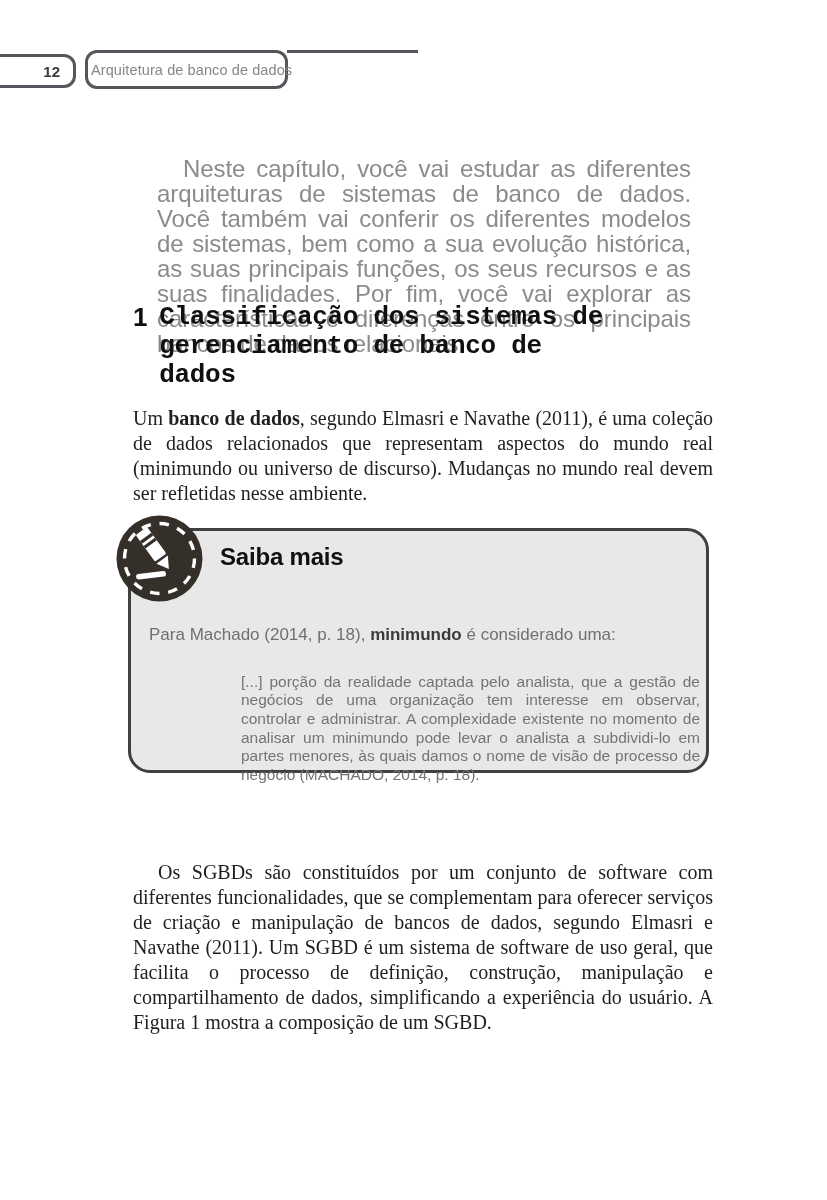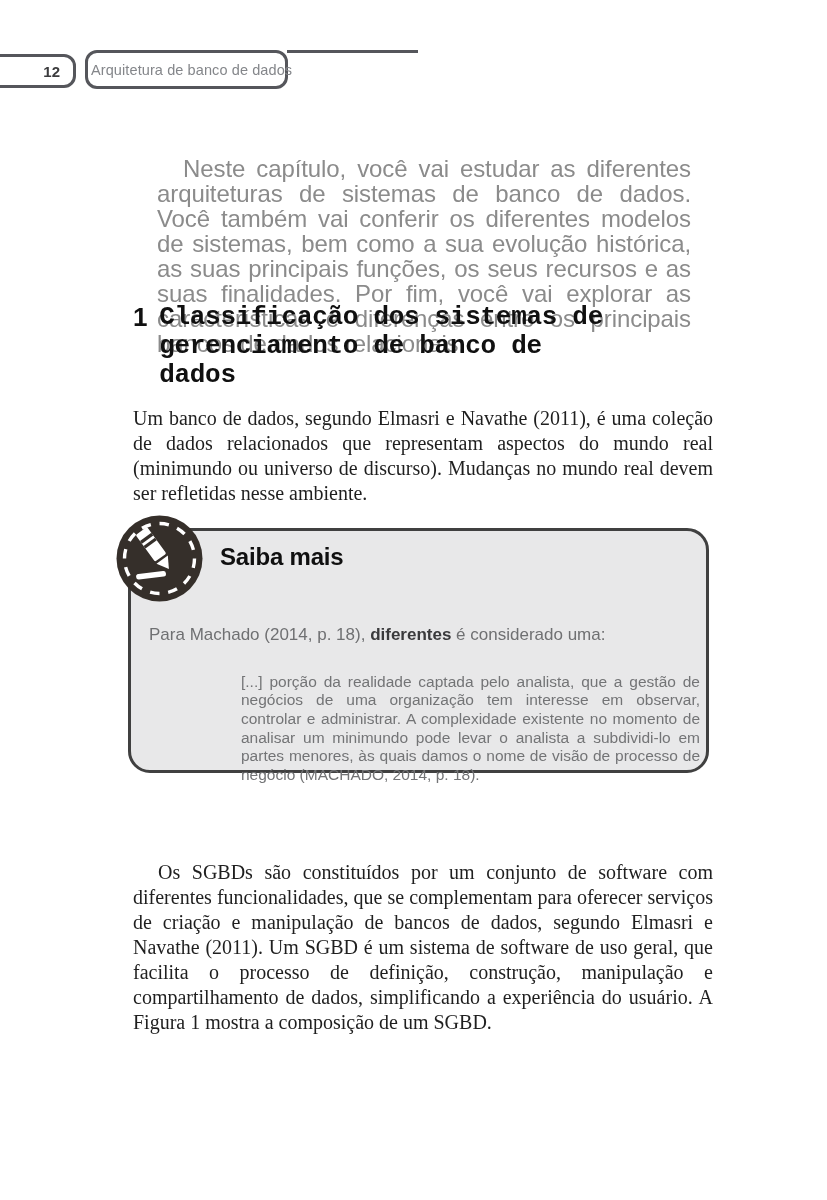--- a/index.html
+++ b/index.html
@@ -57,21 +57,21 @@
   .heading .h-num{flex:0 0 auto;}
   .heading .h-text{width:450px;font-family:Liberation Mono, monospace;}
 
   
   .serif-para{
     position:absolute;left:133px;width:580px;
     font-family:"Liberation Serif", serif;
     font-size:20px;line-height:25px;color:#1f1f1f;
     text-align:justify;
   }
-  .serif-para .b{font-weight:400;}
+  .serif-para .b{font-weight:700;}
   .serif-para .i{}
   #para1{top:386px;}
   #para2{top:840px;text-indent:25px;}
 
   
   .saiba-box{
     position:absolute;left:128px;top:528px;width:581px;height:245px;
     background:#e8e8e9;
     border:3px solid #404040;border-radius:22px;
     box-sizing:border-box;
@@ -113,21 +113,21 @@
 
   <div class="heading">
     <span class="h-num">1</span>
     <span class="h-text">Classificação dos sistemas de gerenciamento de banco de dados</span>
   </div>
 
   <p class="serif-para" id="para1"><span>Um </span><span class="b">banco de dados</span><span>, segundo Elmasri e Navathe (2011), é uma coleção de dados relacionados que representam aspectos do mundo real (minimundo ou universo de discurso). Mudanças no mundo real devem ser refletidas nesse ambiente.</span></p>
 
   <div class="saiba-box">
     <div class="saiba-title">Saiba mais</div>
-    <p class="box-para"><span>Para Machado (2014, p. 18), </span><span class="b">diferentes</span><span> é considerado uma:</span></p>
+    <p class="box-para"><span>Para Machado (2014, p. 18), </span><span class="b">minimundo</span><span> é considerado uma:</span></p>
     <p class="box-quote">[...] porção da realidade captada pelo analista, que a gestão de negócios de uma organização tem interesse em observar, controlar e administrar. A complexidade existente no momento de analisar um minimundo pode levar o analista a subdividi-lo em partes menores, às quais damos o nome de visão de processo de negócio (MACHADO, 2014, p. 18).</p>
   </div>
 
   <svg class="saiba-icon" viewBox="0 0 87 87" aria-hidden="true">
     <circle cx="43.5" cy="43.5" r="43" fill="#352f2a"></circle>
     <circle cx="43.5" cy="43.5" r="35" fill="none" stroke="#ffffff" stroke-width="3.4" stroke-dasharray="9.5 8.8" stroke-linecap="butt"></circle>
     <g transform="rotate(-36 43.5 41)">
       <rect x="36.5" y="10" width="14" height="33" rx="1.5" fill="#ffffff"></rect>
       <rect x="36.5" y="17.5" width="14" height="3.2" fill="#352f2a"></rect>
       <rect x="36.5" y="23.5" width="14" height="3.2" fill="#352f2a"></rect>

